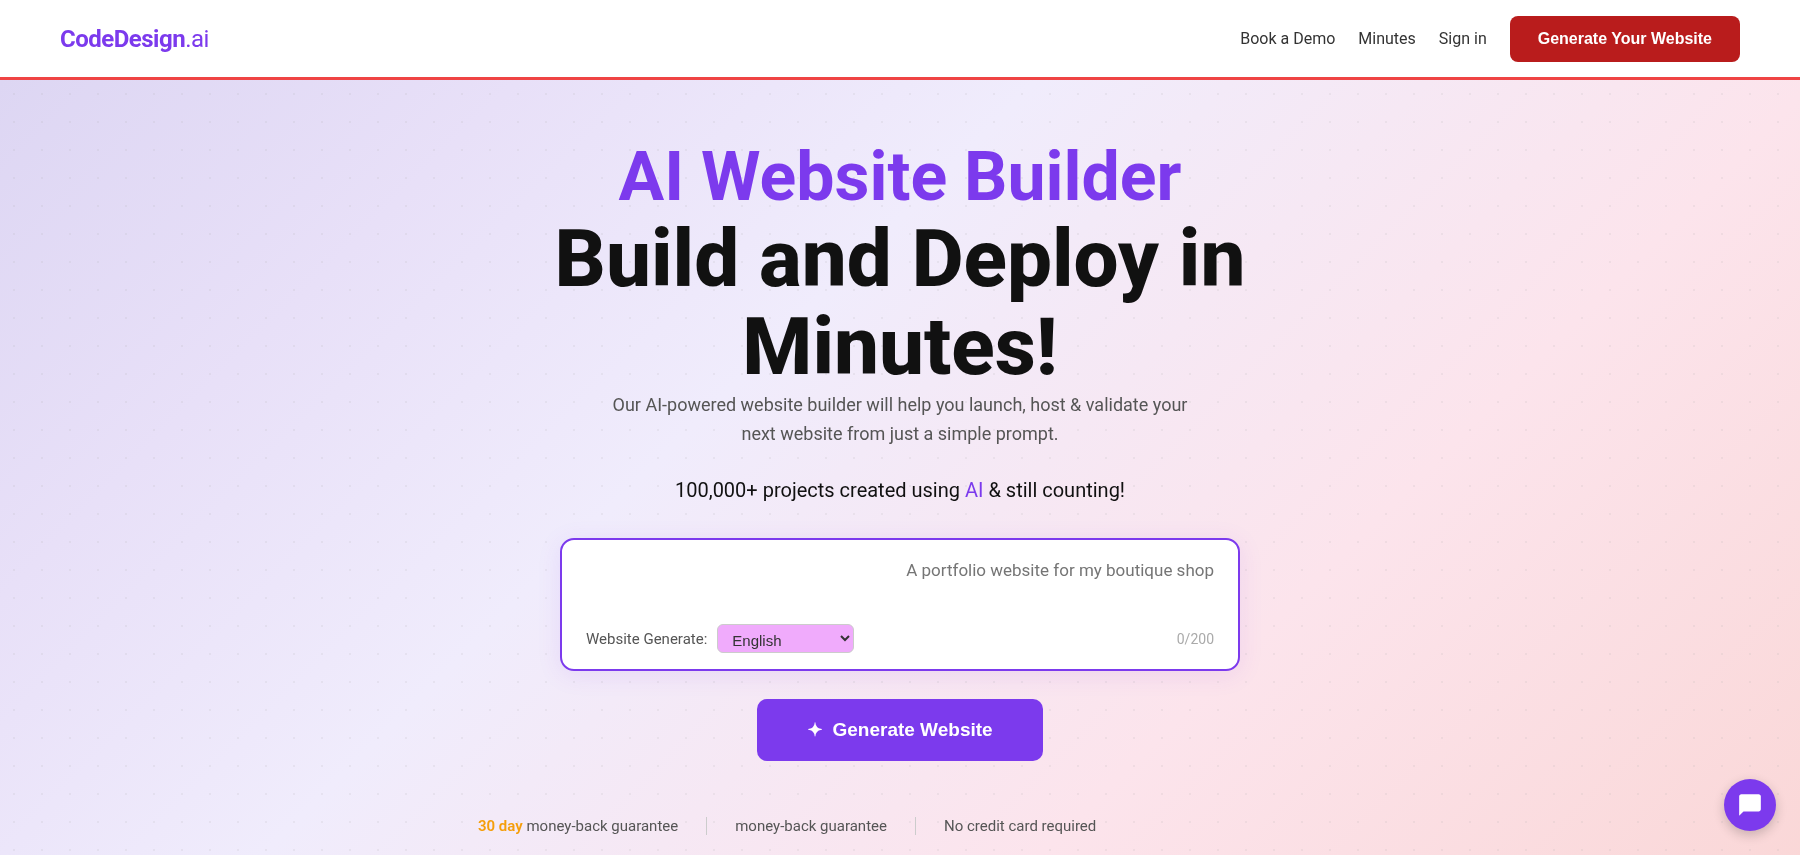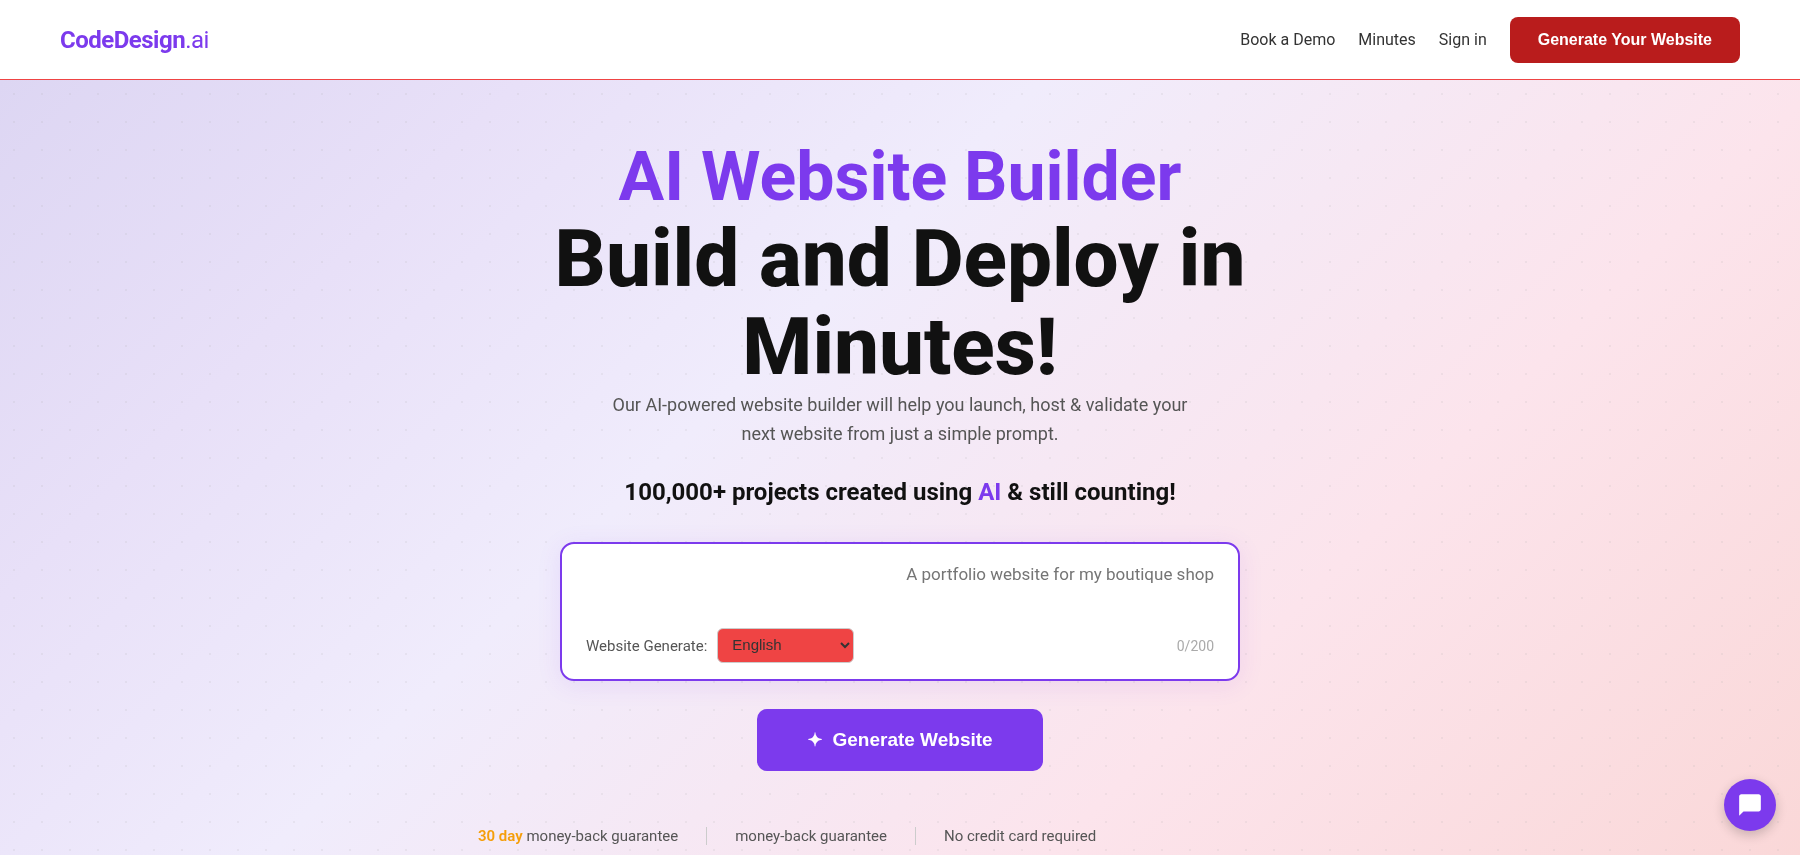--- a/index.html
+++ b/index.html
@@ -17,21 +17,21 @@
     }
 
     
     .navbar {
       display: flex;
       align-items: center;
       justify-content: space-between;
       padding: 0 60px;
       height: 80px;
       background: #fff;
-      border-bottom: 1px solid #ef4444;
+      border-bottom: 3px solid #ef4444;
       position: relative;
       z-index: 10;
     }
 
     .logo {
       font-size: 24px;
       font-weight: 700;
       color: #111;
       letter-spacing: -0.5px;
     }
@@ -115,22 +115,22 @@
       font-size: 18px;
       color: #555;
       line-height: 1.6;
       margin-bottom: 30px;
       max-width: 600px;
       margin-left: auto;
       margin-right: auto;
     }
 
     .hero-stats {
-      font-size: 24px;
-      font-weight: 700;
+      font-size: 20px;
+      font-weight: 400;
       color: #111;
       margin-bottom: 36px;
     }
 
     .hero-stats .highlight {
       color: #7c3aed;
     }
 
     
     .prompt-box {
@@ -167,24 +167,24 @@
       display: flex;
       align-items: center;
       gap: 10px;
       font-size: 15px;
       color: #555;
     }
 
     .language-select {
       border: 1px solid #ccc;
       border-radius: 6px;
-      padding: 6px 28px 8px 10px;
+      padding: 6px 28px 2px 10px;
       font-size: 15px;
       color: #333;
-      background: #ef4444;
+      background: #f0abfc;
       appearance: auto;
       cursor: pointer;
     }
 
     .prompt-counter {
       font-size: 14px;
       color: #aaa;
     }
 
     

